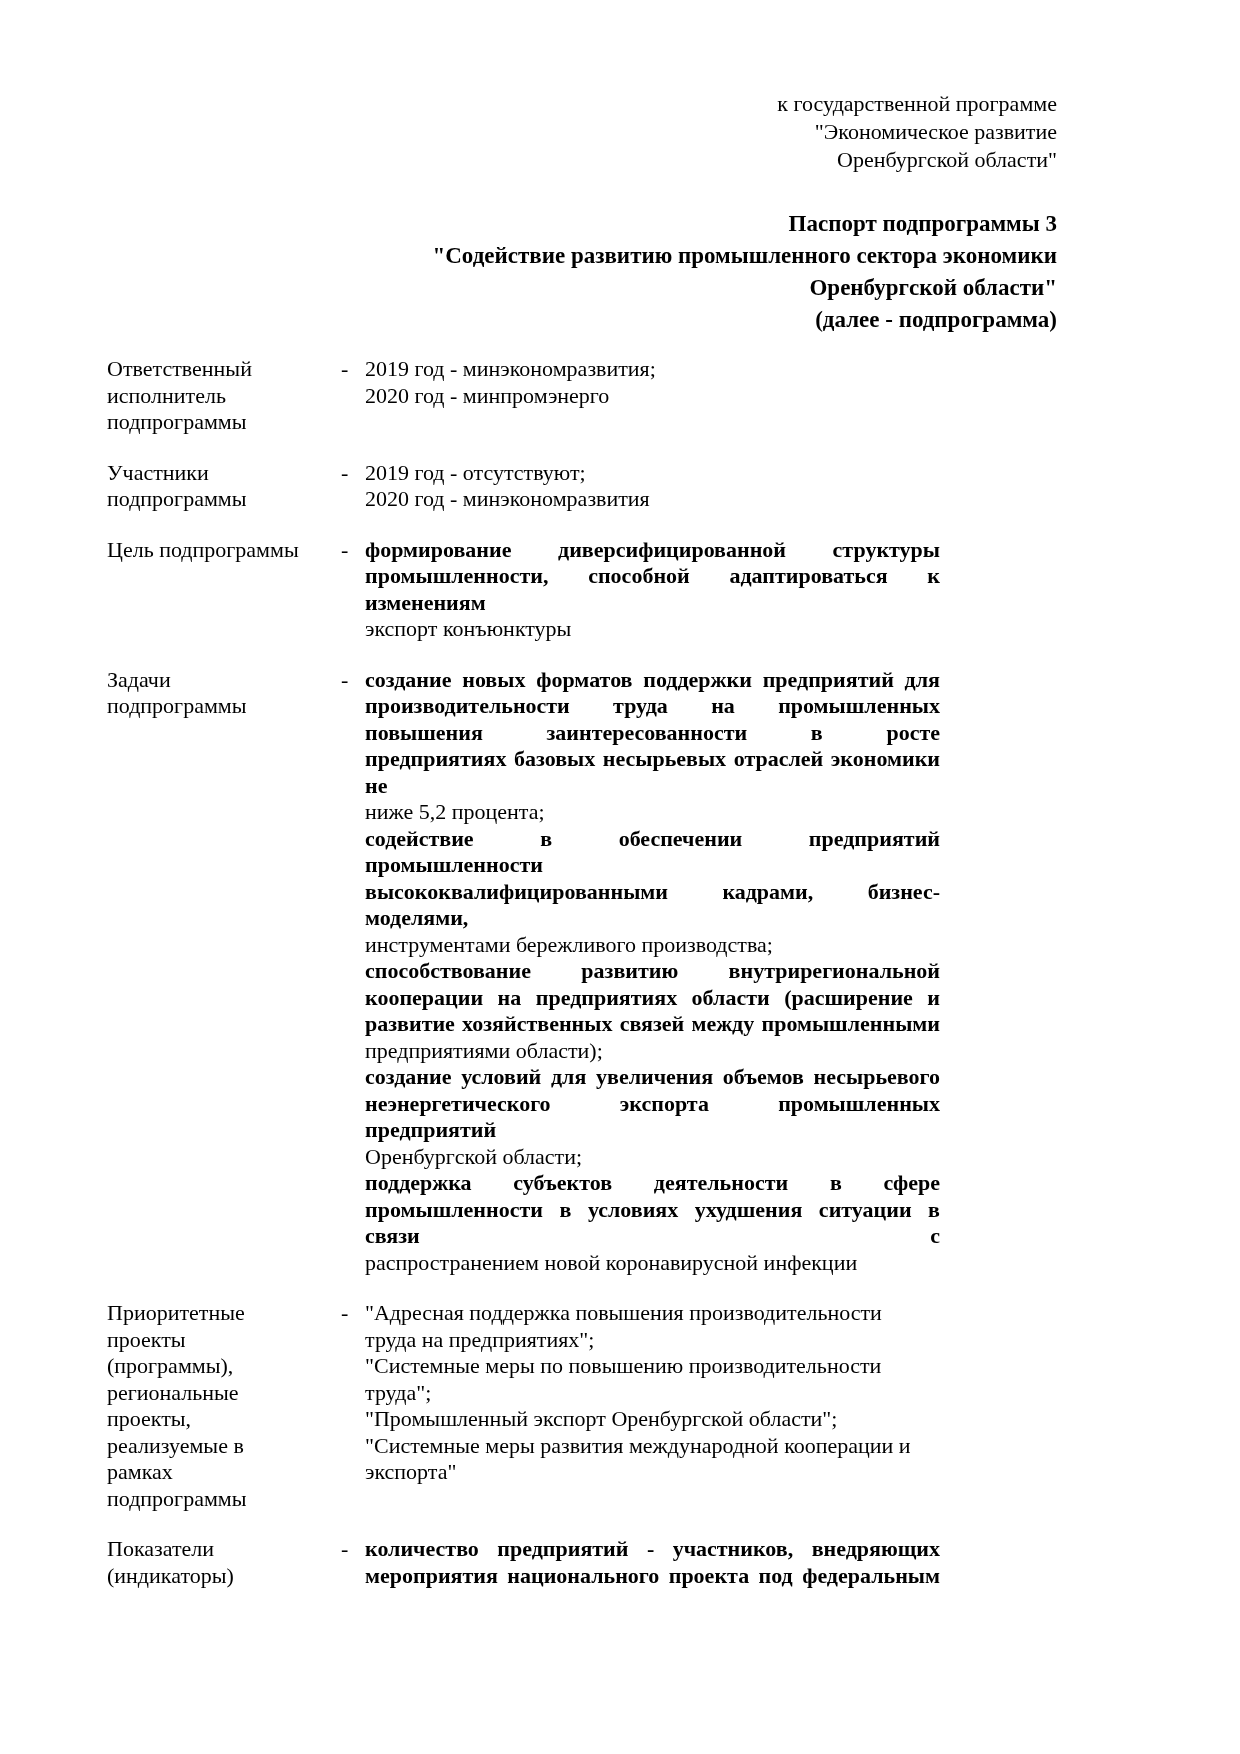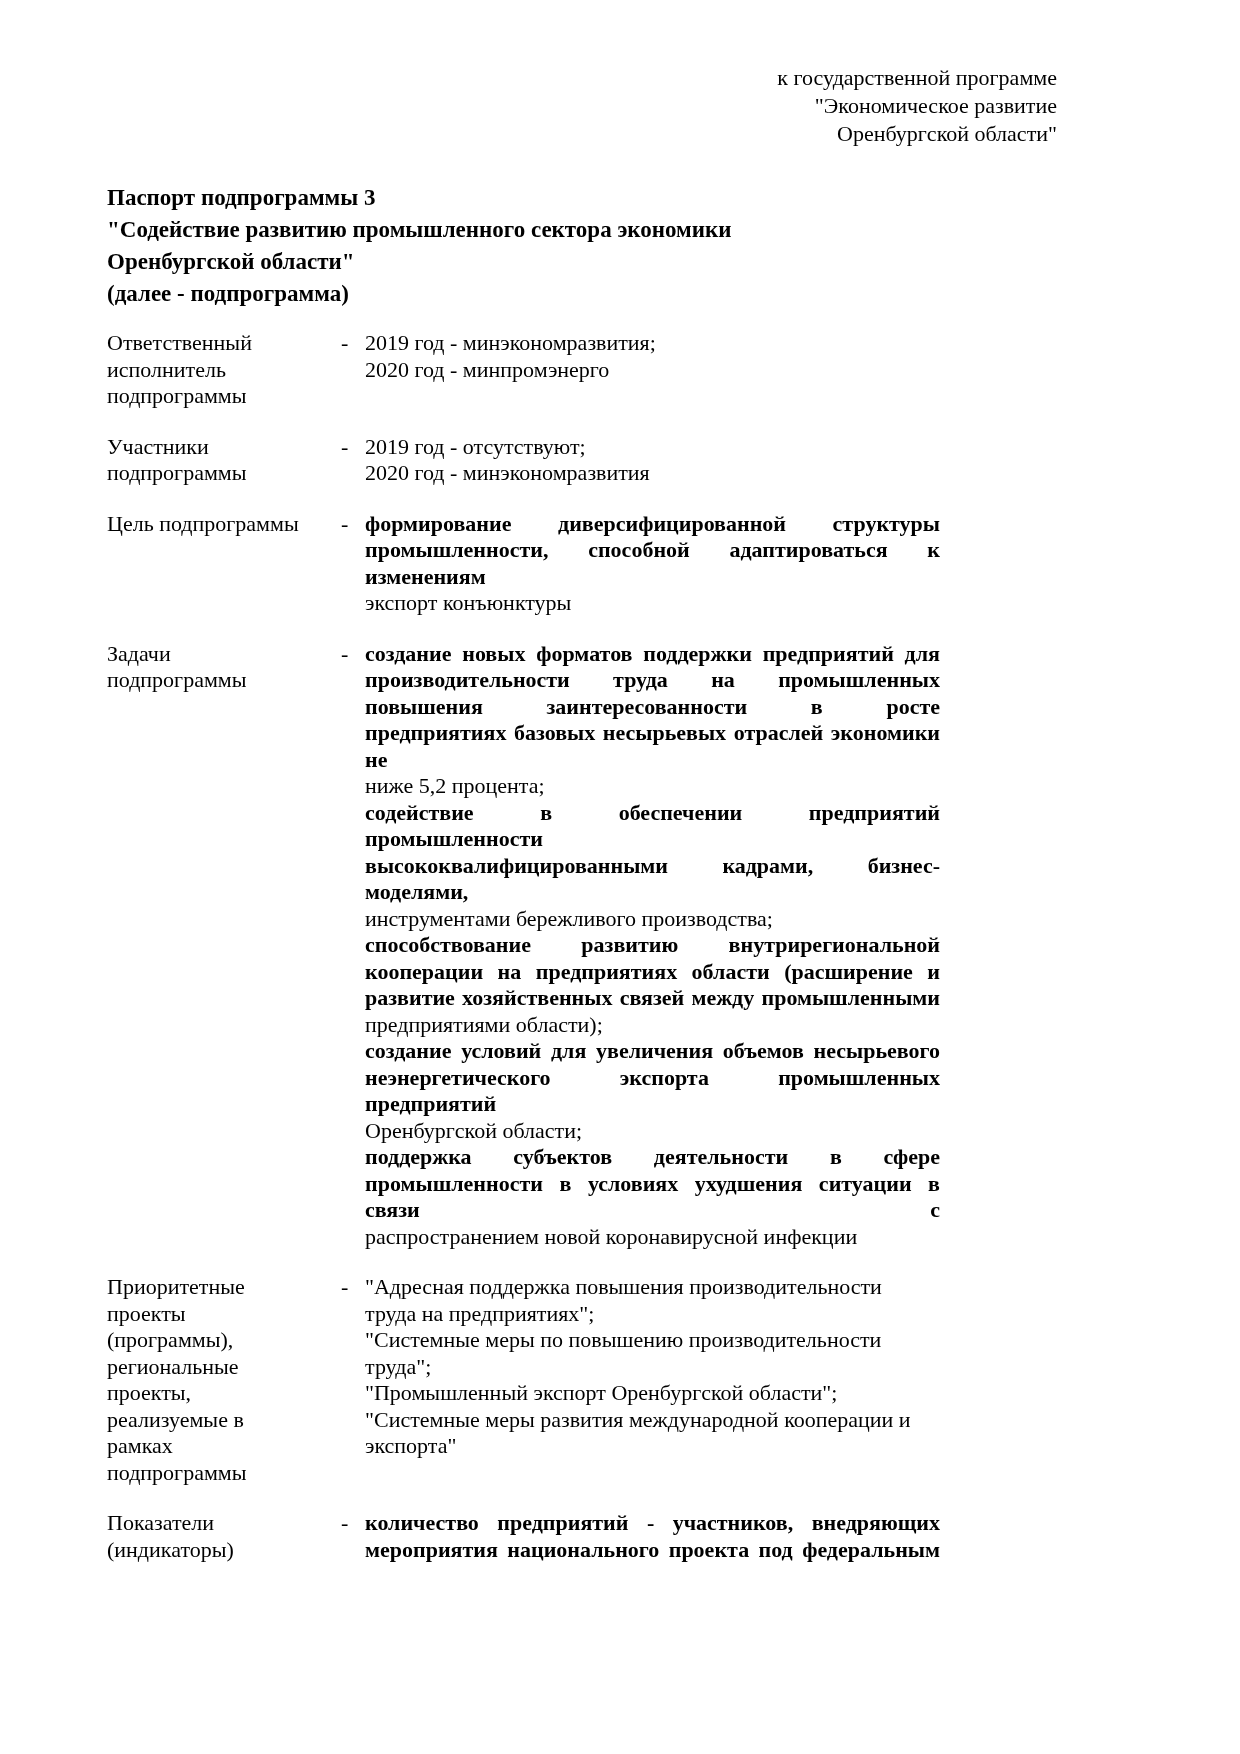--- a/index.html
+++ b/index.html
@@ -6,29 +6,29 @@
   html, body { background: #ffffff; }
   body {
     width: 1240px;
     height: 1754px;
     font-family: "Liberation Serif", serif;
     color: #000000;
     position: relative;
     overflow: hidden;
   }
   .page {
-    padding: 64px 183px 0 107px;
+    padding: 90px 183px 0 107px;
   }
   .header-right {
     text-align: right;
     font-size: 22px;
     line-height: 28px;
   }
   .doc-title {
-    text-align: left;
+    text-align: right;
     font-weight: bold;
     font-size: 23px;
     line-height: 32px;
     margin-top: 34px;
   }
   .rows {
     margin-top: 20px;
   }
   .row {
     display: grid;

